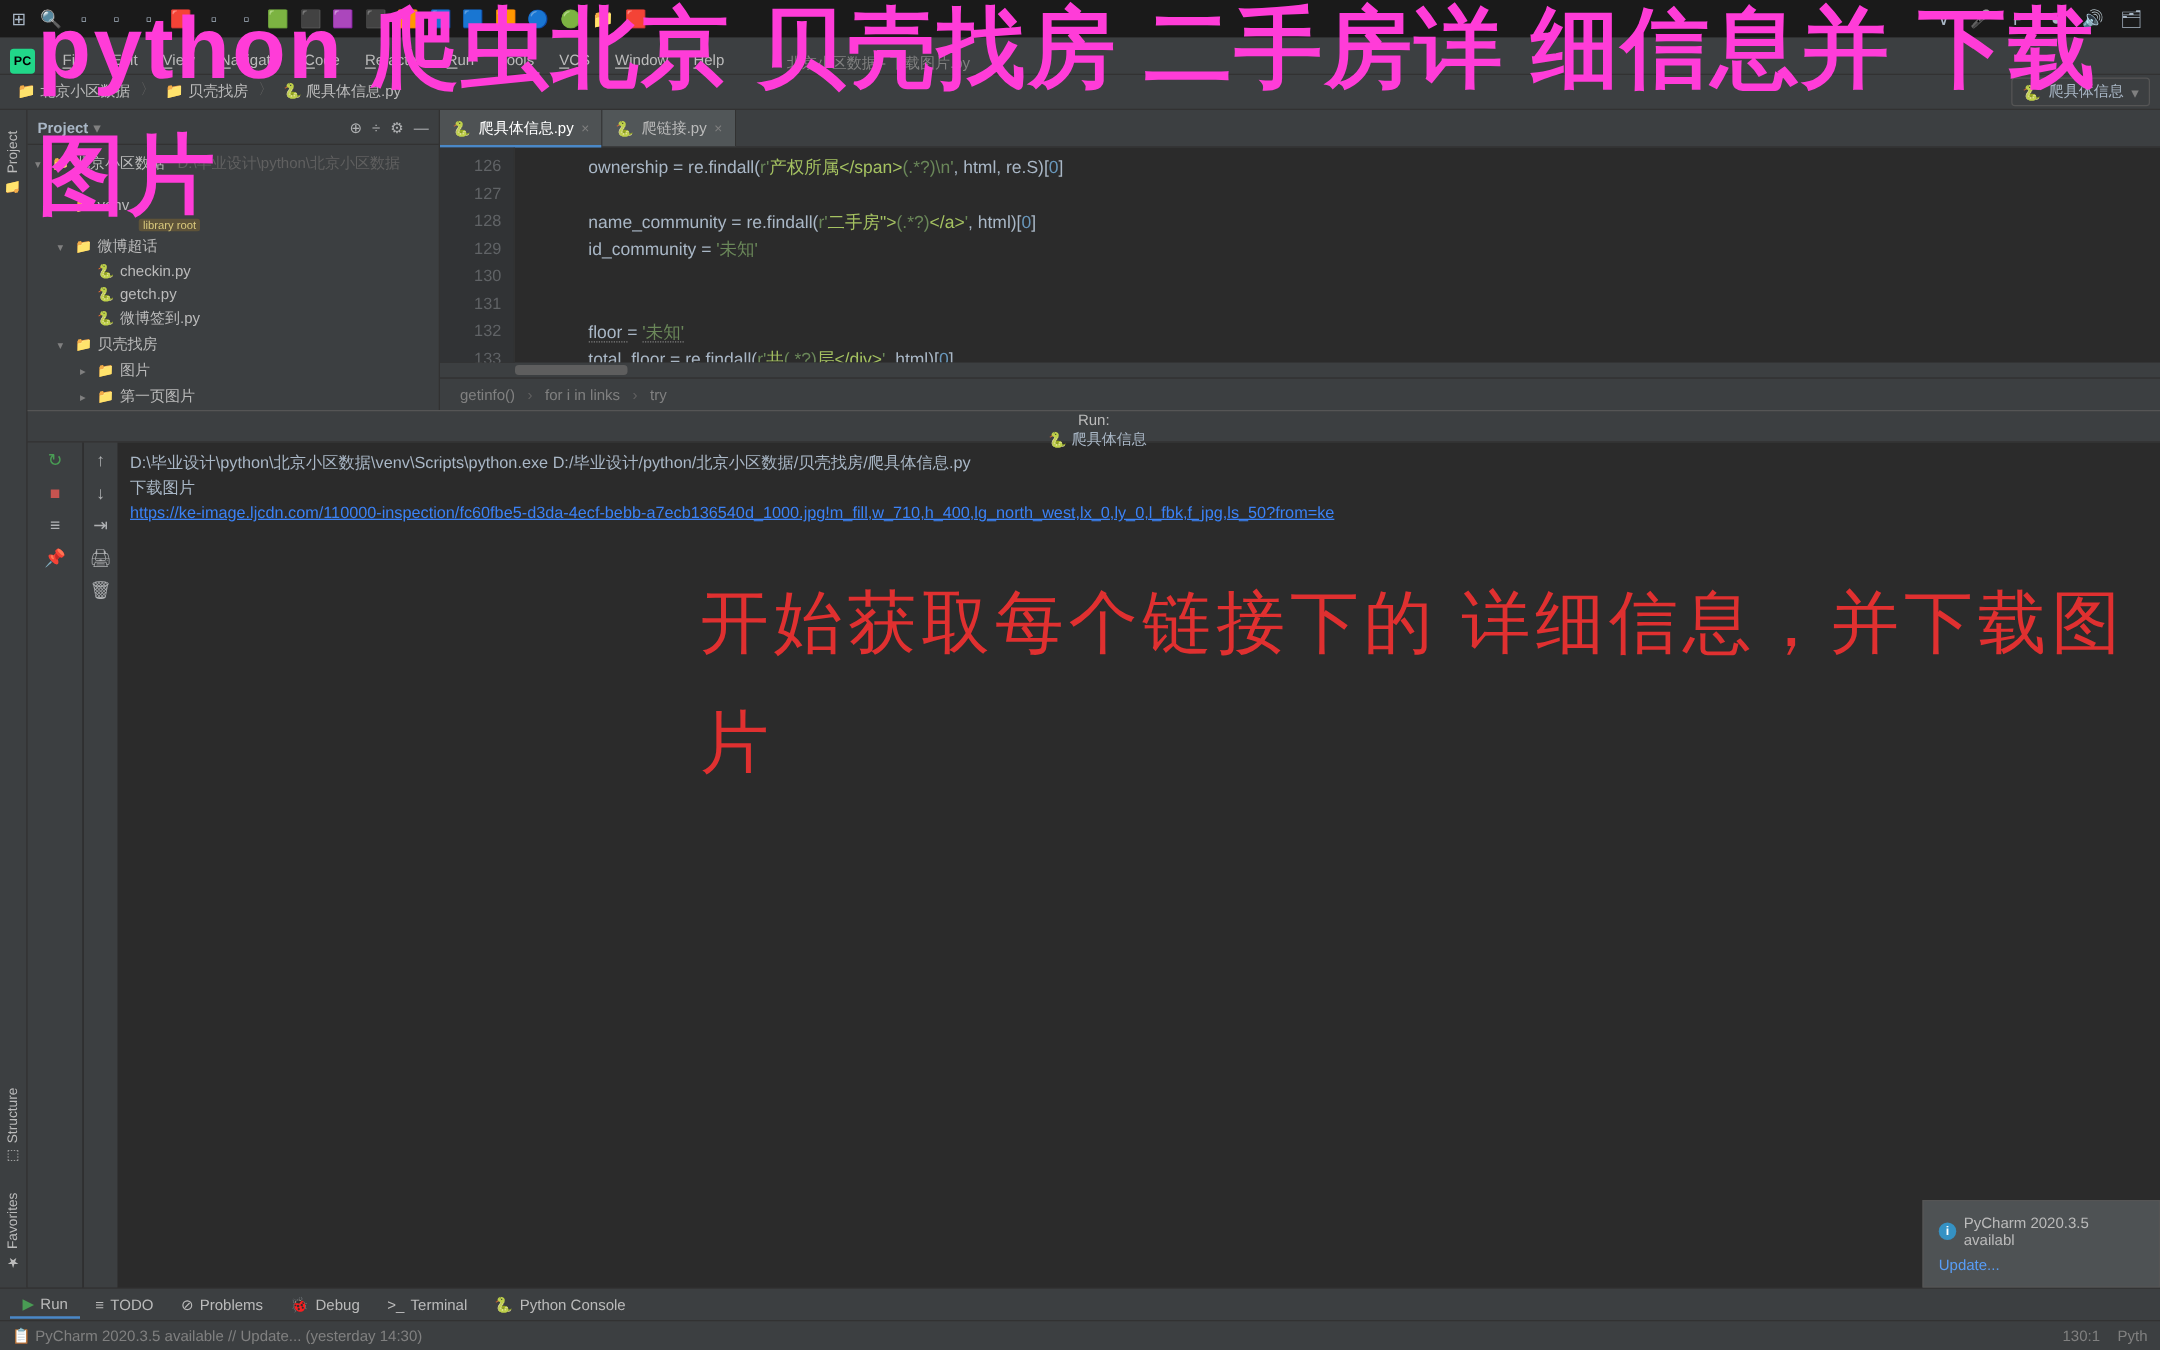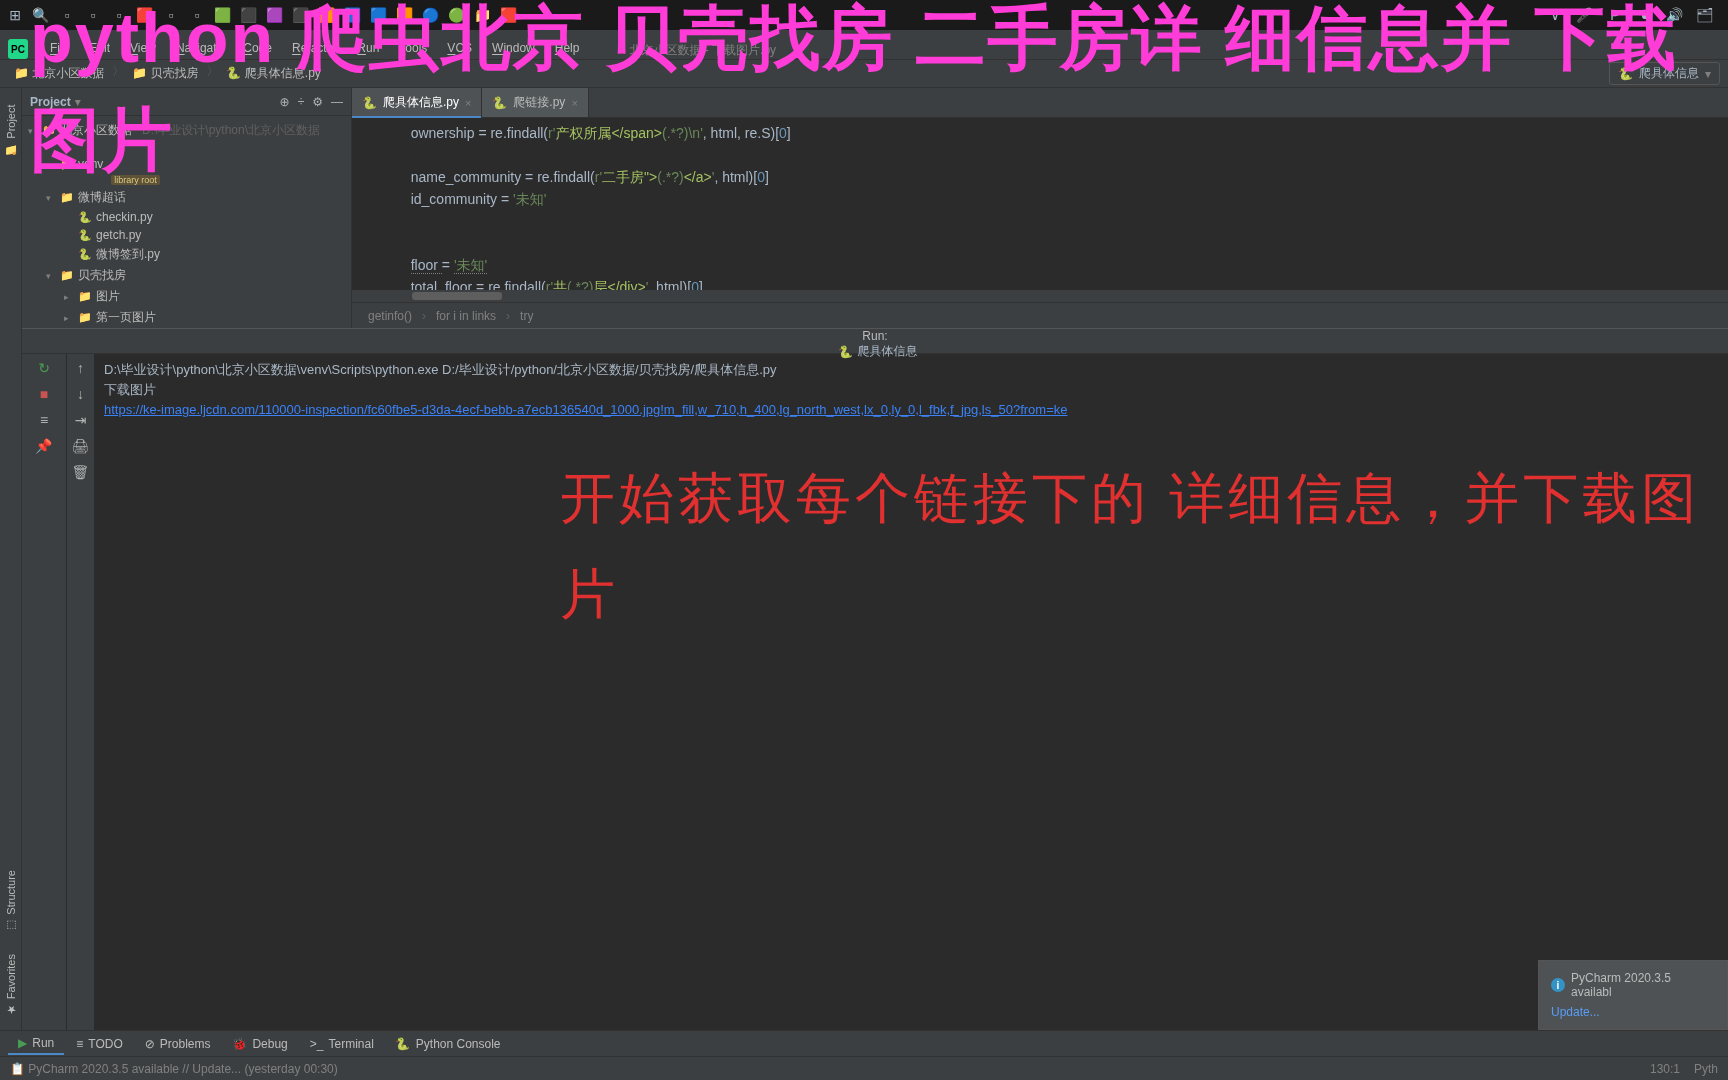--- a/index.html
+++ b/index.html
@@ -254,20 +254,30 @@
               <span>爬具体信息.py</span>
               <span class="tab-close">×</span>
             </div>
             <div class="editor-tab">
               <span style="color:#4b8af9;">🐍</span>
               <span>爬链接.py</span>
               <span class="tab-close">×</span>
             </div>
           </div>
         <div class="editor-body">
+          <div class="gutter" id="gutter">
+              <div>126</div>
+              <div>127</div>
+              <div>128</div>
+              <div>129</div>
+              <div>130</div>
+              <div>131</div>
+              <div>132</div>
+              <div>133</div>
+            </div>
           <div class="code" id="code"><div class="code-line">            <span class="">ownership = re.findall(</span><span class="str">r'</span><span class="comment-str">产权所属&lt;/span&gt;</span><span class="str">(.*?)</span><span class="str">\n'</span><span class="">, html, re.S)[</span><span class="num">0</span><span class="">]</span></div><div class="code-line"></div><div class="code-line">            <span class="">name_community = re.findall(</span><span class="str">r'</span><span class="comment-str">二手房"&gt;</span><span class="str">(.*?)</span><span class="comment-str">&lt;/a&gt;</span><span class="str">'</span><span class="">, html)[</span><span class="num">0</span><span class="">]</span></div><div class="code-line">            <span class="">id_community = </span><span class="str">'未知'</span></div><div class="code-line"></div><div class="code-line"></div><div class="code-line">            <span class="warn-under">floor </span><span class="">= </span><span class="str warn-under">'未知'</span></div><div class="code-line">            <span class="">total_floor = re.findall(</span><span class="str">r'</span><span class="comment-str">共</span><span class="str">(.*?)</span><span class="comment-str">层&lt;/div&gt;</span><span class="str">'</span><span class="">, html)[</span><span class="num">0</span><span class="">]</span></div></div>
         </div>
         <div class="editor-scrollbar">
           <div class="scrollbar-thumb"></div>
         </div>
         <div class="breadcrumb-bar">
           <span>getinfo()</span>
           <span class="bc-sep">›</span>
           <span>for i in links</span>
           <span class="bc-sep">›</span>
@@ -325,21 +335,21 @@
       <span class="">&gt;_</span>
       <span>Terminal</span>
     </div>
     <div class="tool-btn">
       <span class="">🐍</span>
       <span>Python Console</span>
     </div>
   </div>
 
 <div class="statusbar">
-  <span>📋  PyCharm 2020.3.5 available // Update... (yesterday 00:30)</span>
+  <span>📋  PyCharm 2020.3.5 available // Update... (yesterday 14:30)</span>
   <div class="statusbar-right">
     <span>130:1</span>
     <span>Pyth</span>
   </div>
 </div>
 
 <div class="notification">
   <div class="notif-title">
     <span class="info-icon">i</span>
     <span>PyCharm 2020.3.5 availabl</span>

